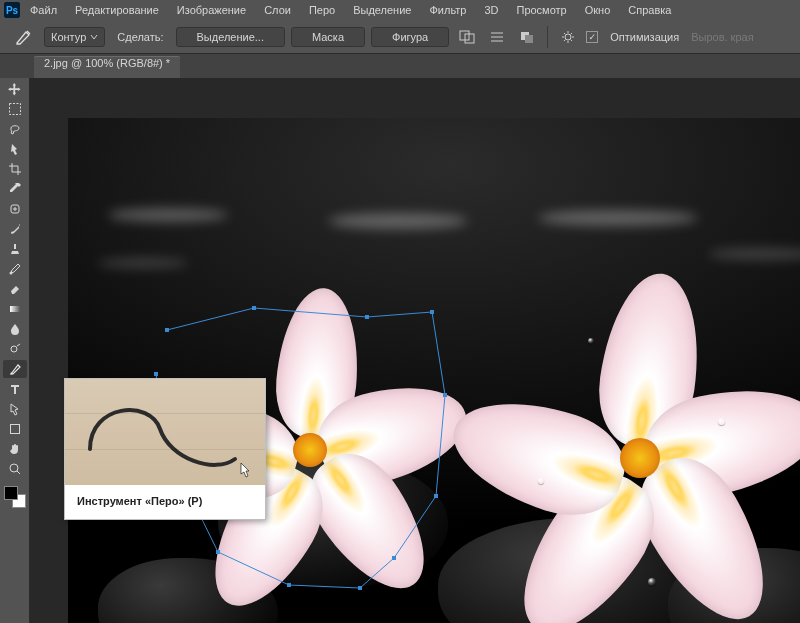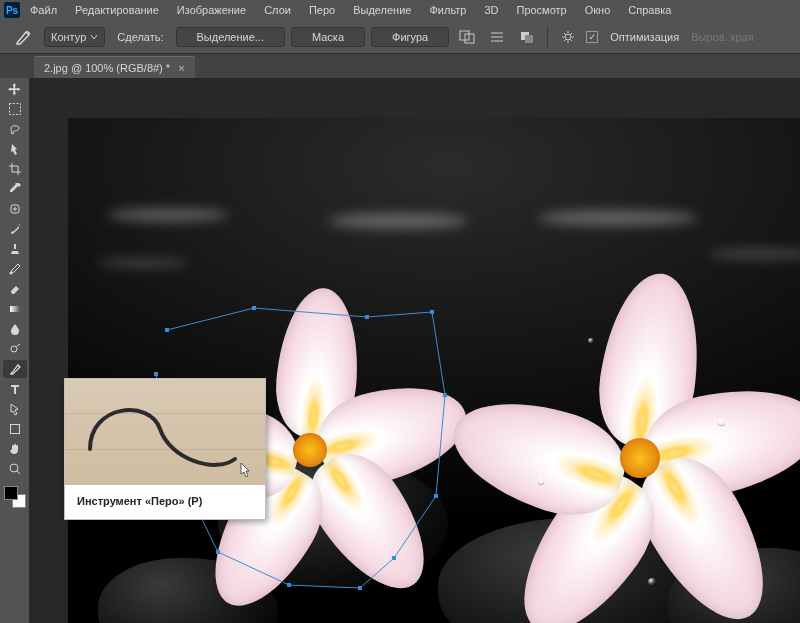--- a/index.html
+++ b/index.html
@@ -13,21 +13,21 @@
   .tool-icon-pen { width: 28px; height: 22px; display:flex; align-items:center; justify-content:center; }
   .opt-select { background: #454545; border: 1px solid #333; border-radius: 3px; height: 20px; color:#d6d6d6; font-size:11px; display:flex; align-items:center; padding: 0 6px; gap:4px; }
   .opt-link { color: #d6d6d6; font-size: 11px; padding: 2px 6px; }
   .opt-btn { background: #454545; border:1px solid #333; border-radius:3px; height:20px; color:#d6d6d6; font-size:11px; padding:0 20px; display:flex; align-items:center; }
   .opt-iconbtn { width: 24px; height: 22px; display:flex; align-items:center; justify-content:center; color:#ccc; }
   .opt-sep { width:1px; height:22px; background:#3a3a3a; margin:0 2px; }
   .opt-check { width:12px; height:12px; border:1px solid #999; display:flex; align-items:center; justify-content:center; color:#d6d6d6; font-size:9px; }
   .opt-dim { color:#7a7a7a; font-size:11px; }
 
   .tabstrip { height: 24px; background: #424242; display:flex; align-items:flex-end; padding-left: 34px; }
-  .doc-tab { background: #535353; border-top:1px solid #6a6a6a; height:22px; display:flex; align-items:center; padding:0 10px; gap:8px; color:#d6d6d6; font-size:11px; border-radius:2px 2px 0 0; }
+  .doc-tab { background: #535353; border-top:1px solid #6a6a6a; height:22px; display:flex; align-items:center; padding:0 10px; gap:8px; color:#d6d6d6; font-size:11px; border-radius:2px 2px 0 0;flex-direction:column; }
   .tab-close { font-size:11px; color:#bfbfbf; cursor:pointer; }
 
   .workspace { position: absolute; left:0; top:78px; right:0; bottom:0; display:flex; }
   .toolbox { width:30px; background:#535353; border-right:1px solid #2a2a2a; display:flex; flex-direction:column; align-items:center; padding-top:2px; gap:2px; }
   .tbx { width:24px; height:18px; display:flex; align-items:center; justify-content:center; color:#d2d2d2; border-radius:2px; }
   .tbx.sel { background:#3a3a3a; }
   .tbx svg { display:block; }
   .swatches { margin-top:6px; position:relative; width:22px; height:22px; }
   .sw-back { position:absolute; right:0; bottom:0; width:14px; height:14px; background:#fff; border:1px solid #888;}
   .sw-front { position:absolute; left:0; top:0; width:14px; height:14px; background:#000; border:1px solid #888;}

